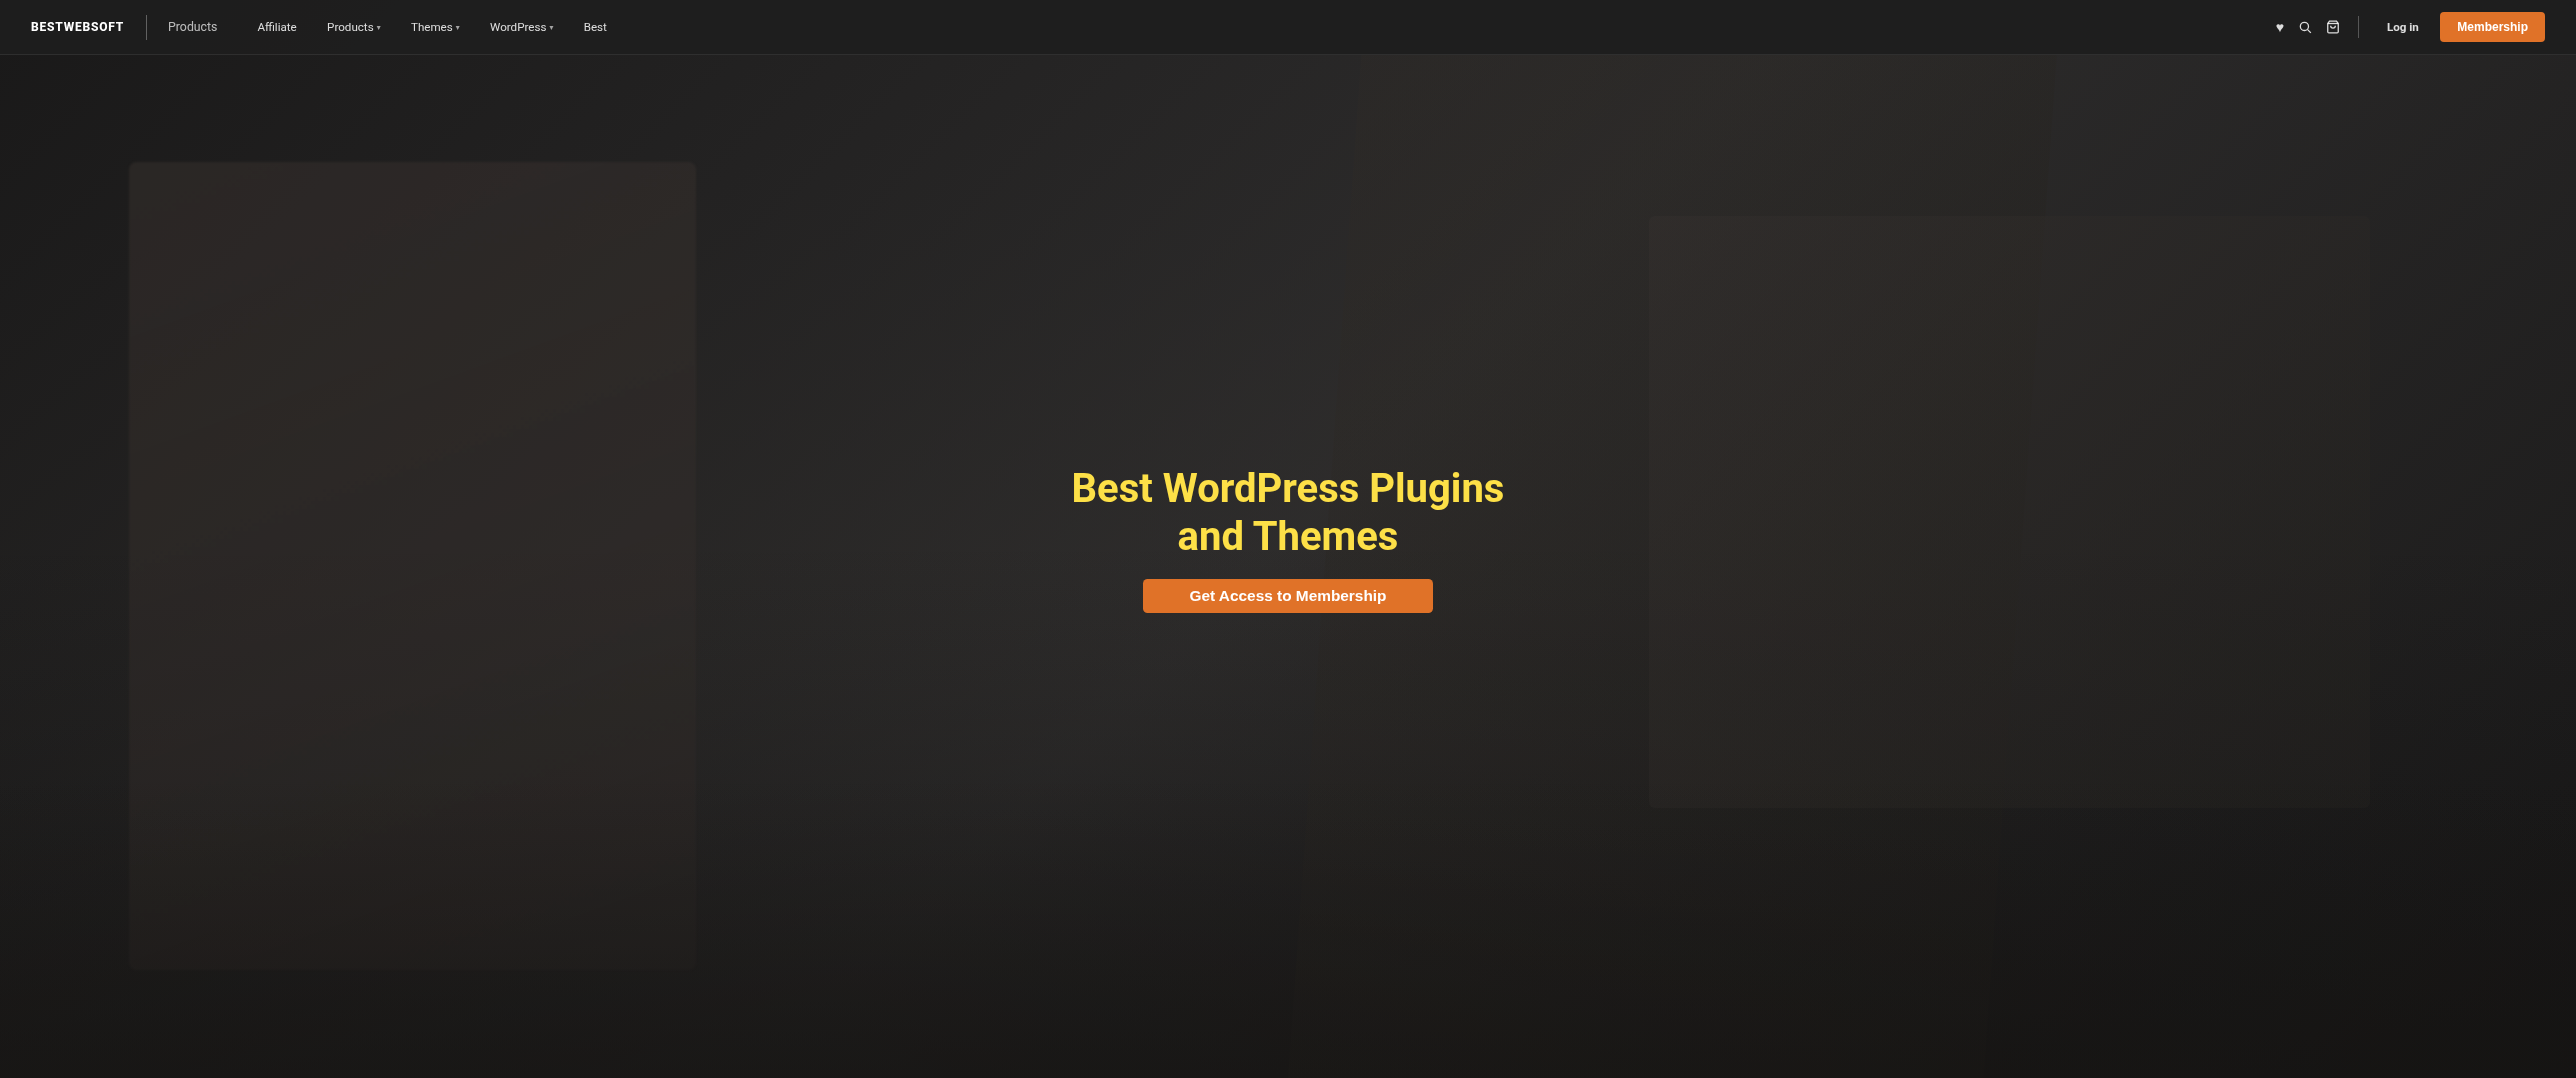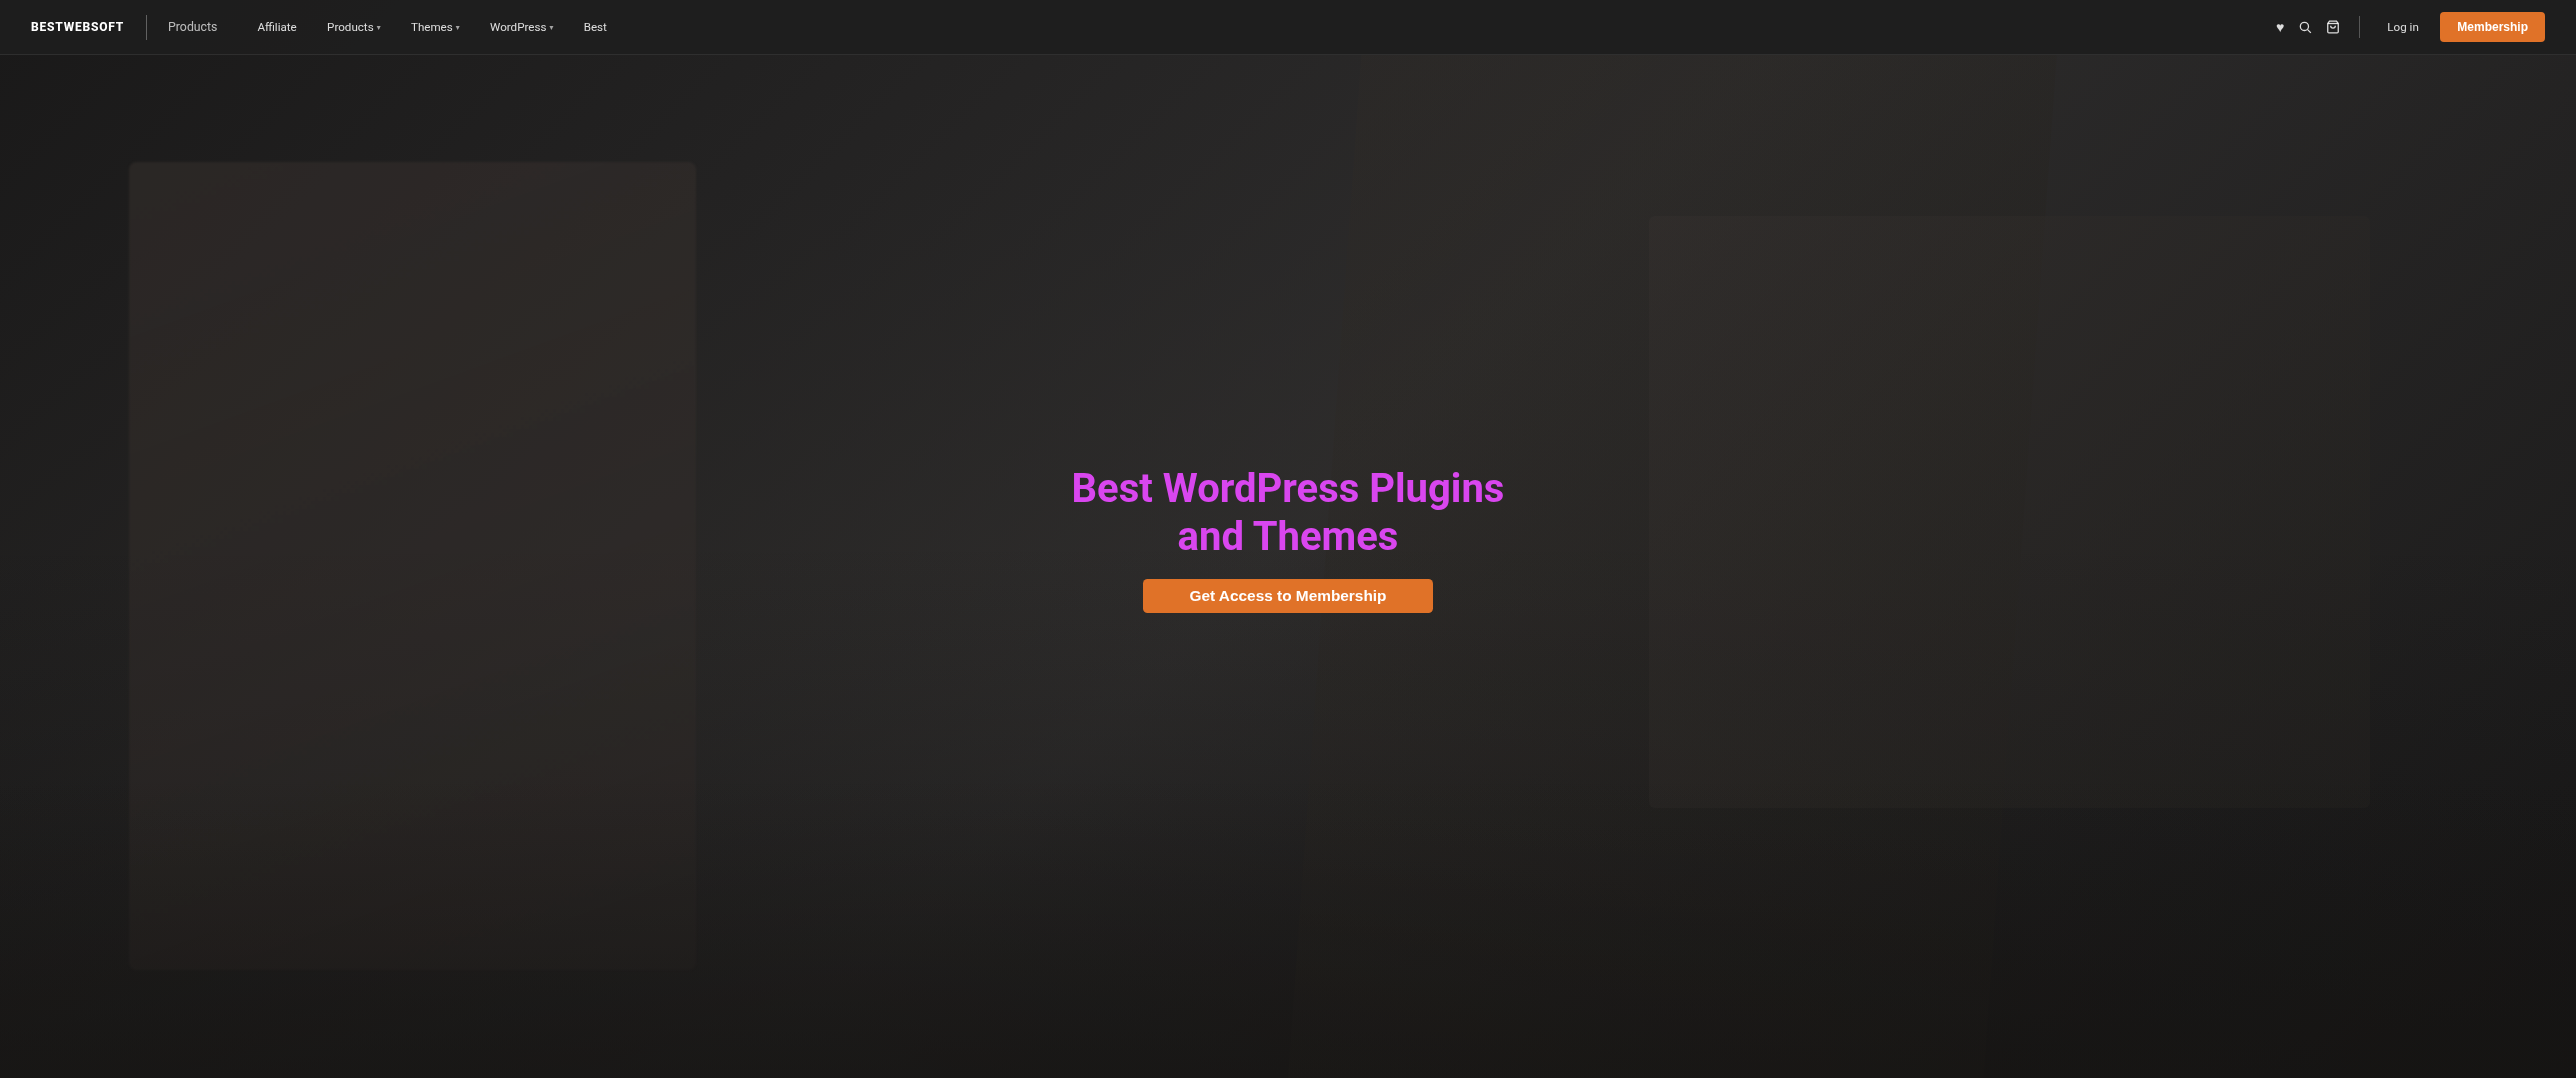--- a/index.html
+++ b/index.html
@@ -108,21 +108,21 @@
     .header-divider {
       width: 0.8px;
       height: 21.6px;
       background: rgba(255,255,255,0.25);
       margin: 0 6.2px;
     }
 
     .login-btn {
       color: rgba(255,255,255,0.85);
       font-size: 11.6px;
-      font-weight: 400;
+      font-weight: 700;
       cursor: pointer;
       padding: 6.2px 9.2px;
       transition: color 0.2s;
     }
 
     .membership-btn {
       background: #e07228;
       color: #fff;
       font-size: 12px;
       font-weight: 600;
@@ -185,21 +185,21 @@
       position: relative;
       z-index: 2;
       text-align: center;
       max-width: 539px;
       padding: 15.4px;
     }
 
     .hero-title {
       font-size: 40px;
       font-weight: 700;
-      color: #d946ef;
+      color: #fde047;
       line-height: 1.2;
       margin-bottom: 18.5px;
     }
 
     .hero-subtitle {
       font-size: 14px;
       color: rgba(255,255,255,0.7);
       line-height: 1.6;
       margin-bottom: 37px;
       max-width: 401px;

